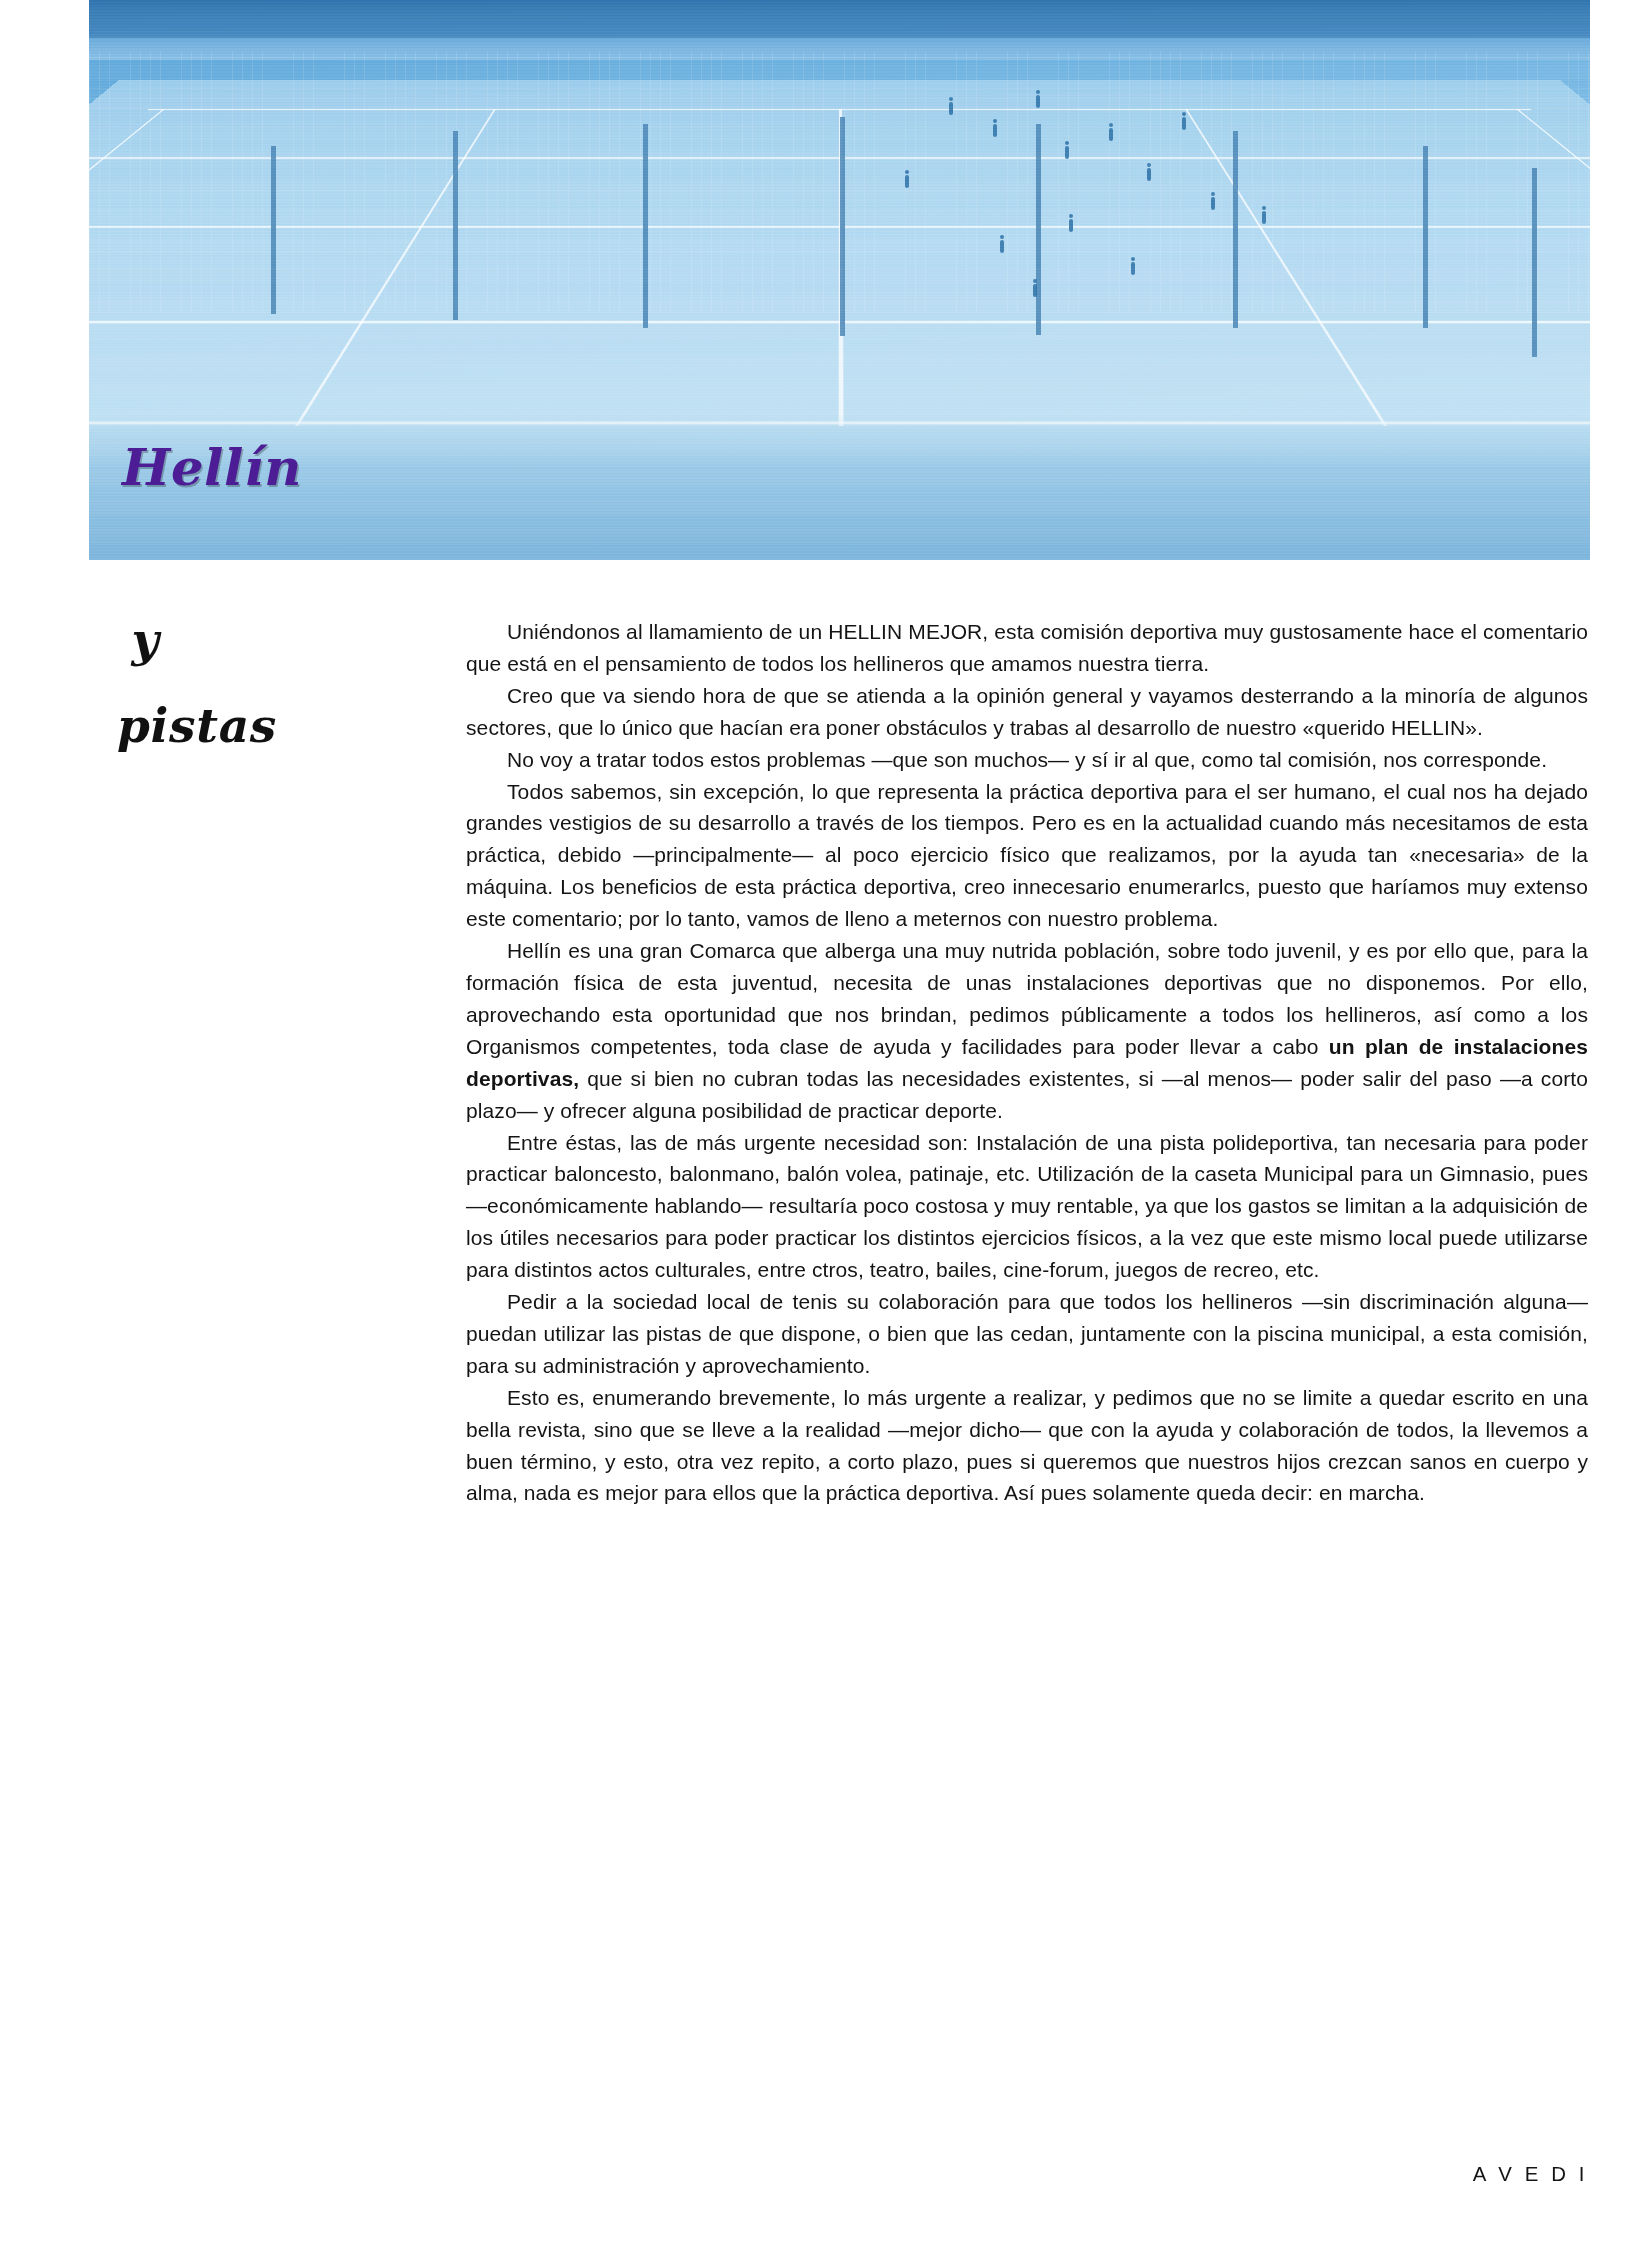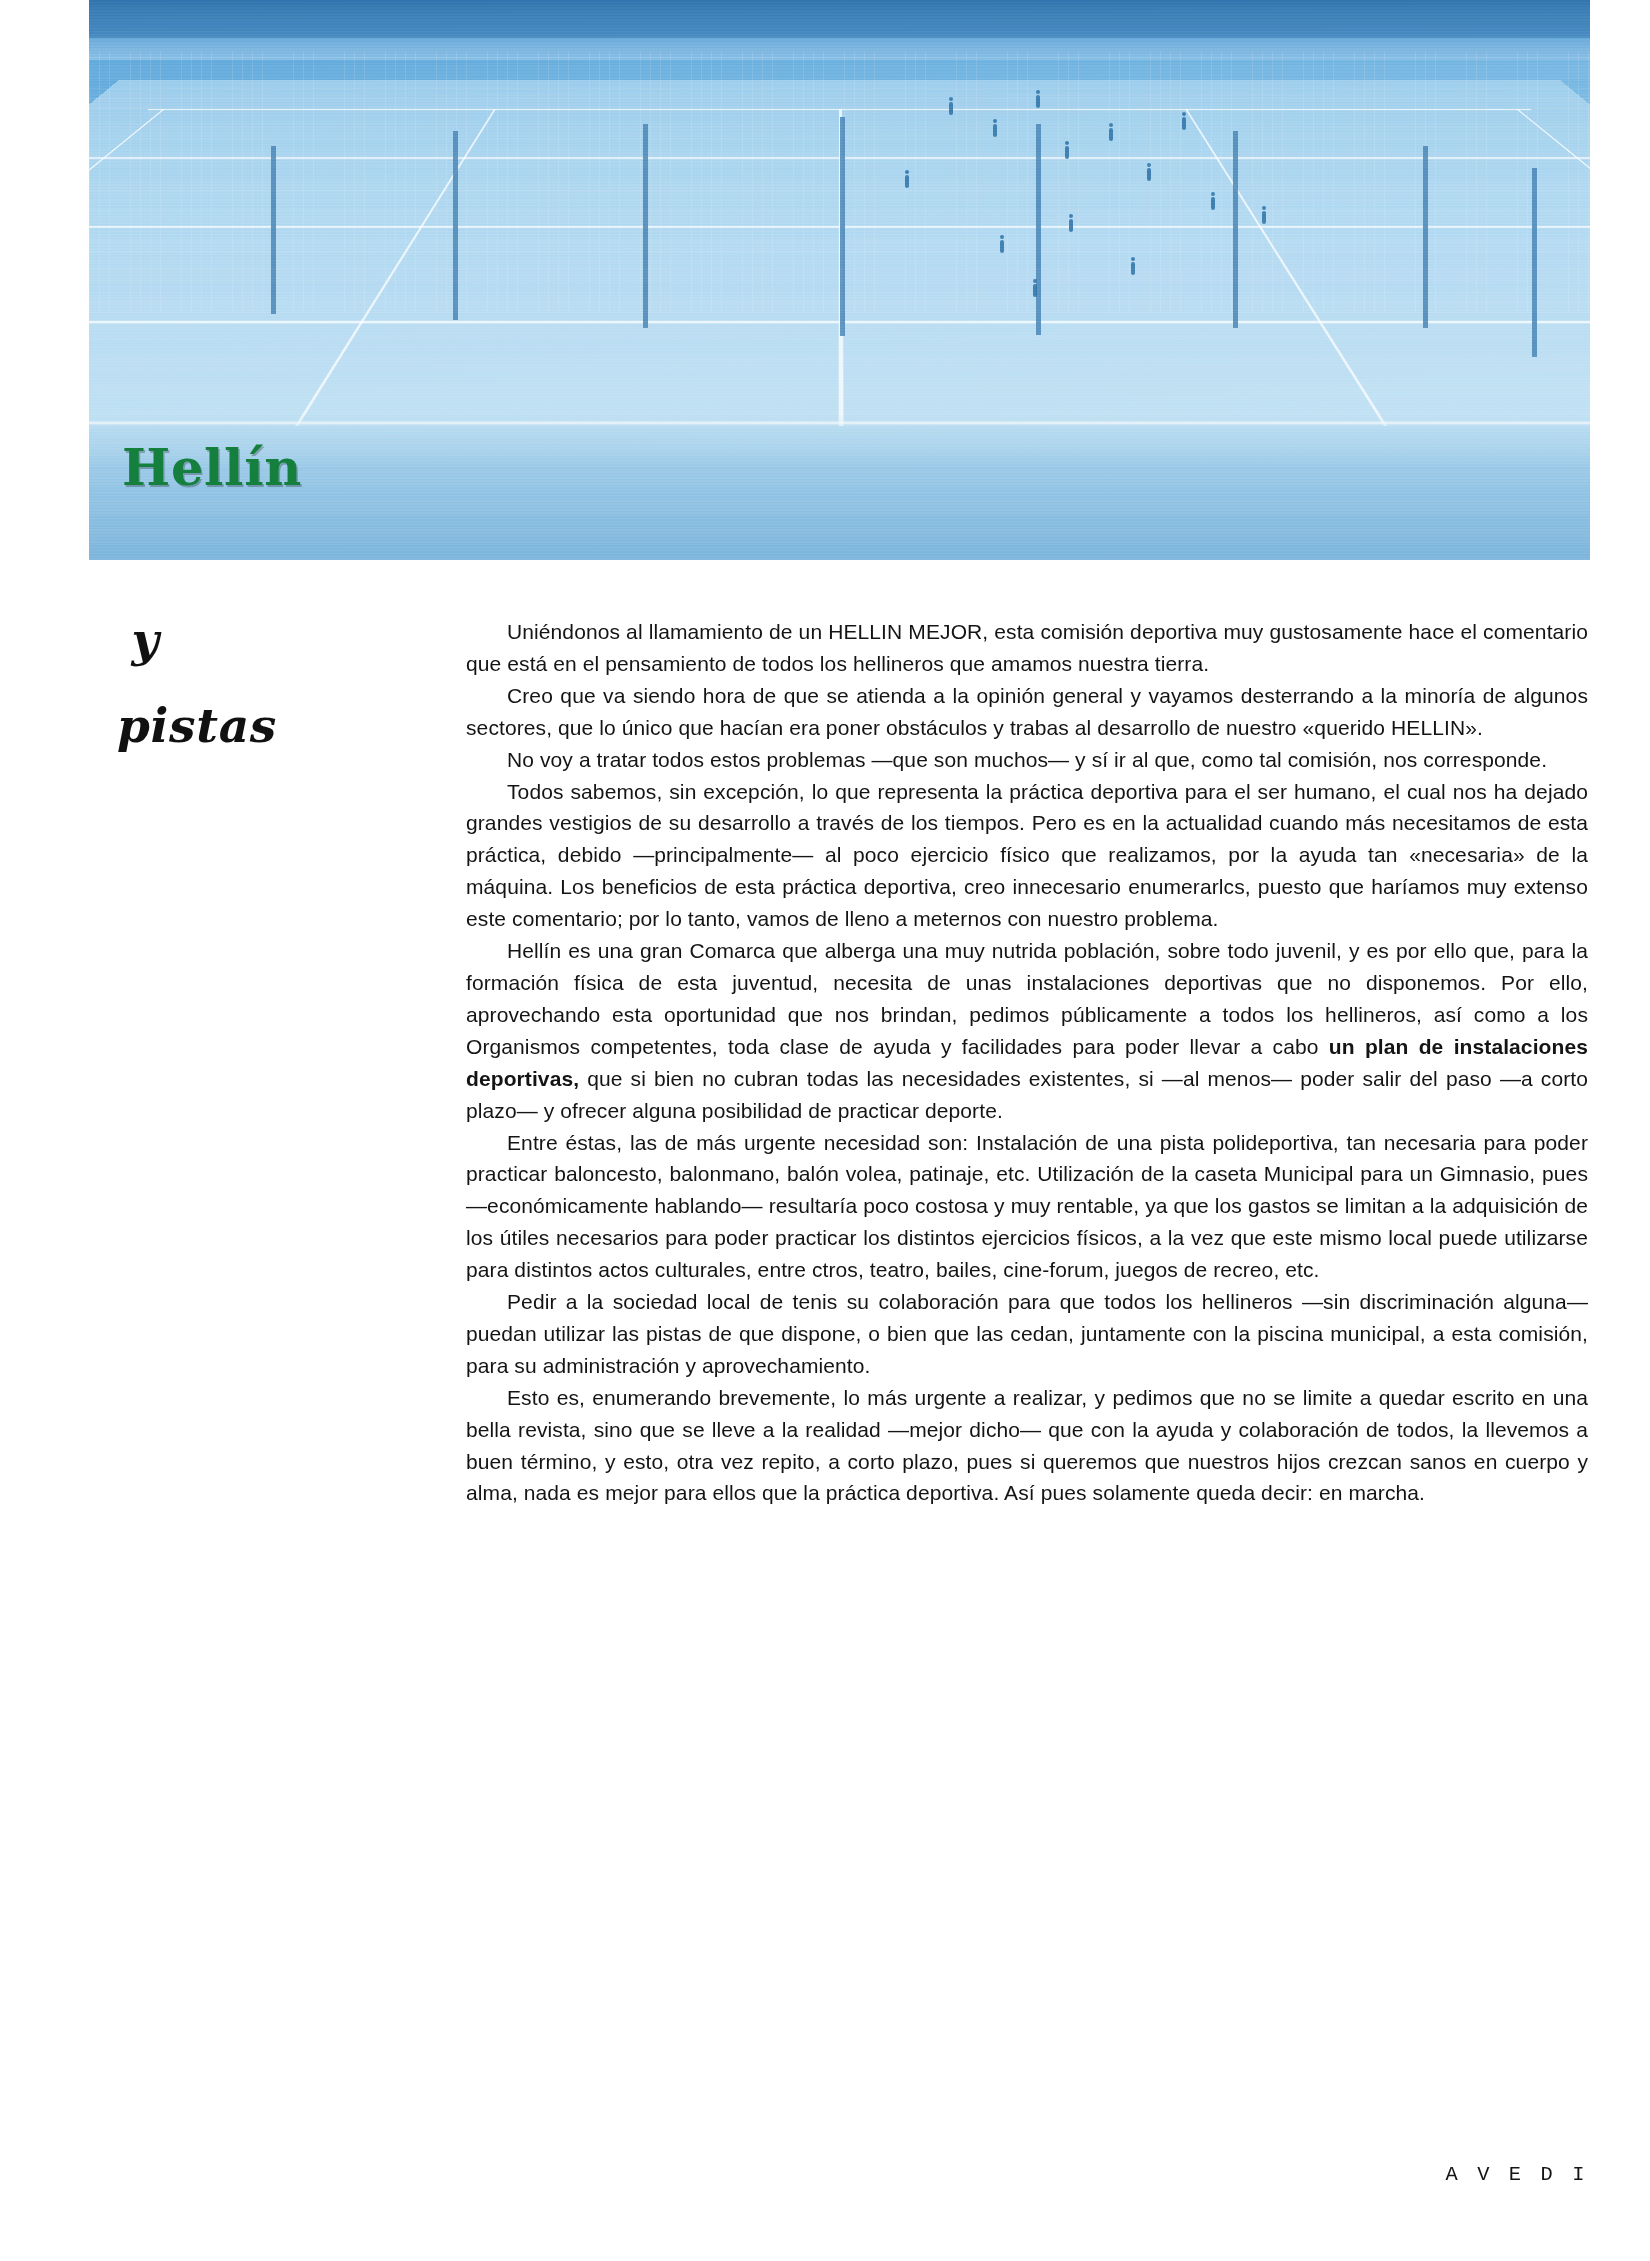--- a/index.html
+++ b/index.html
@@ -108,23 +108,24 @@
     mix-blend-mode: overlay;
   }
 
   
   .masthead {
     position: absolute;
     left: 122px;
     top: 437px;
     font-family: "DejaVu Serif", serif;
     font-weight: 700;
+    font-style: italic;
     font-size: 51px;
     letter-spacing: 0.7px;
-    color: #15803d;
+    color: #4c1d95;
     text-shadow: 1.5px 1.5px 0 rgba(0,0,0,.25);
     text-align: center;
   }
 
   
   .title-col {
     position: absolute;
     left: 117px;
     top: 612px;
     width: 313px;
@@ -169,21 +170,20 @@
 
   .signature {
     position: absolute;
     left: 466px;
     top: 2163px;
     width: 1122px;
     text-align: right;
     font-size: 20.4px;
     letter-spacing: 3.6px;
     color: #141414;
-    font-family: Liberation Mono, monospace;
   }
 </style>
 </head>
 <body>
 
 <div class="photo">
   <div class="sky"></div>
   <div class="wall-top"></div>
   <div class="court"></div>
 

